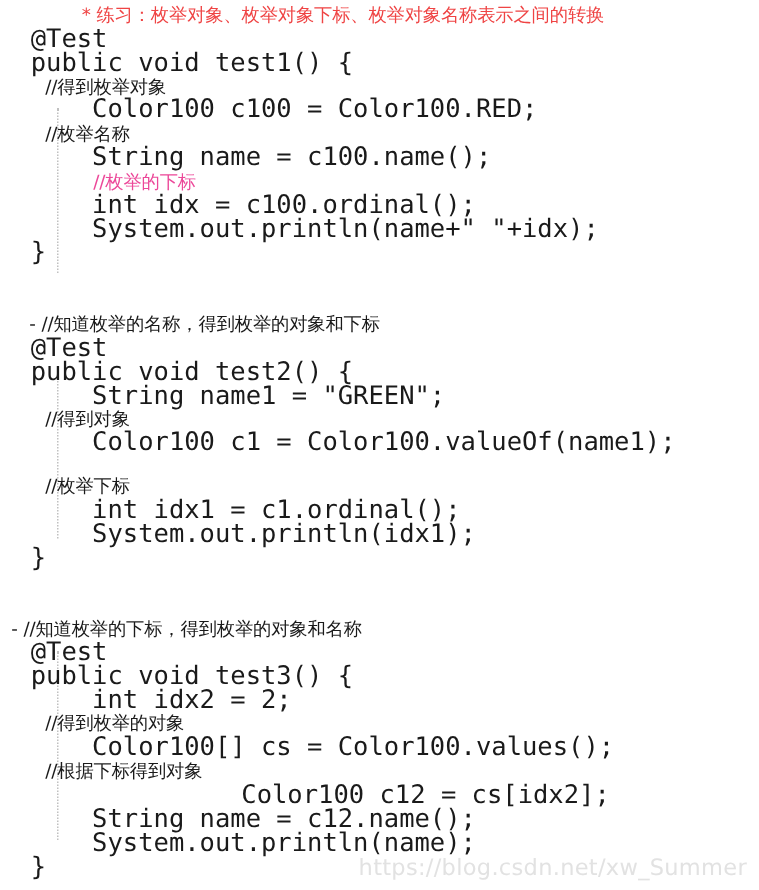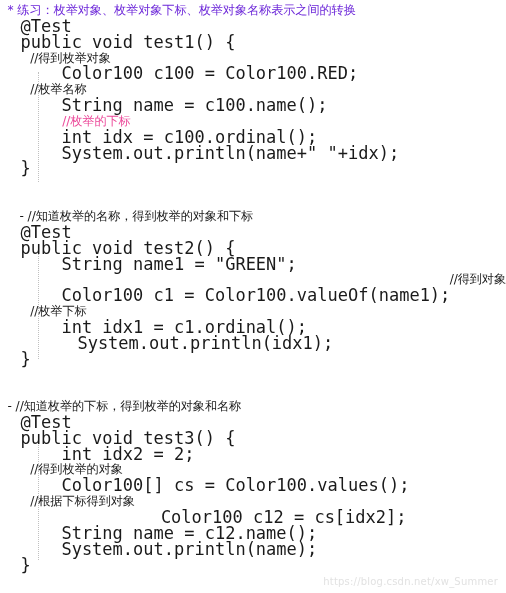--- a/index.html
+++ b/index.html
@@ -59,59 +59,59 @@
   #guide-2 { top: 249px; height: 110px; }
   #guide-3 { top: 434px; height: 126px; }
 
   .code-line span { position: relative; z-index: 1; }
 
   #watermark {
     position: absolute;
     right: 8px;
     bottom: 6px;
     font-family: "DejaVu Sans", "Liberation Sans", sans-serif;
-    font-size: 10px;
+    font-size: 15px;
     color: #e2e2e2;
     letter-spacing: 0.2px;
     white-space: nowrap;
     user-select: none;
   }
 </style>
 </head>
 <body style="background: rgb(255, 255, 255);">
 
 <div id="code-sheet" style="background: rgb(255, 255, 255);">
 
   <div class="guide" id="guide-1" style="border-left-color: rgb(192, 192, 192);"></div>
   <div class="guide" id="guide-2" style="border-left-color: rgb(192, 192, 192);"></div>
   <div class="guide" id="guide-3" style="border-left-color: rgb(192, 192, 192);"></div>
 
   <div id="code-body">
-      <div class="code-line cjk" style="color: #6d28d9;"><span>  * 练习：枚举对象、枚举对象下标、枚举对象名称表示之间的转换</span></div>
+      <div class="code-line cjk" style="color: #ef4444; margin-left: 47px;"><span>  * 练习：枚举对象、枚举对象下标、枚举对象名称表示之间的转换</span></div>
       <div class="code-line" style="color: rgb(26, 26, 26);"><span>  @Test</span></div>
       <div class="code-line" style="color: rgb(26, 26, 26);"><span>  public void test1() {</span></div>
       <div class="code-line cjk" style="color: rgb(26, 26, 26);"><span>        //得到枚举对象</span></div>
       <div class="code-line" style="color: rgb(26, 26, 26);"><span>      Color100 c100 = Color100.RED;</span></div>
       <div class="code-line cjk" style="color: rgb(26, 26, 26);"><span>        //枚举名称</span></div>
       <div class="code-line" style="color: rgb(26, 26, 26);"><span>      String name = c100.name();</span></div>
       <div class="code-line cjk" style="color: #ec4899; padding-left: 32px;"><span>        //枚举的下标</span></div>
       <div class="code-line" style="color: rgb(26, 26, 26);"><span>      int idx = c100.ordinal();</span></div>
       <div class="code-line" style="color: rgb(26, 26, 26);"><span>      System.out.println(name+" "+idx);</span></div>
       <div class="code-line" style="color: rgb(26, 26, 26);"><span>  }</span></div>
       <div class="code-line blank" style="color: rgb(26, 26, 26);"><span></span></div>
       <div class="code-line blank" style="color: rgb(26, 26, 26);"><span></span></div>
       <div class="code-line cjk" style="color: rgb(26, 26, 26); margin-left: 12px;"><span>  - //知道枚举的名称，得到枚举的对象和下标</span></div>
       <div class="code-line" style="color: rgb(26, 26, 26);"><span>  @Test</span></div>
       <div class="code-line" style="color: rgb(26, 26, 26);"><span>  public void test2() {</span></div>
       <div class="code-line" style="color: rgb(26, 26, 26);"><span>      String name1 = "GREEN";</span></div>
-      <div class="code-line cjk" style="color: rgb(26, 26, 26); text-align: right;"><span>        //得到对象</span></div>
+      <div class="code-line cjk" style="color: rgb(26, 26, 26);"><span>        //得到对象</span></div>
       <div class="code-line" style="color: rgb(26, 26, 26);"><span>      Color100 c1 = Color100.valueOf(name1);</span></div>
-      <div class="code-line cjk" style="color: rgb(26, 26, 26);"><span>        //枚举下标</span></div>
+      <div class="code-line cjk" style="color: rgb(26, 26, 26); margin-top: 13px;"><span>        //枚举下标</span></div>
       <div class="code-line" style="color: rgb(26, 26, 26);"><span>      int idx1 = c1.ordinal();</span></div>
-      <div class="code-line" style="color: rgb(26, 26, 26); padding-left: 16px;"><span>      System.out.println(idx1);</span></div>
+      <div class="code-line" style="color: rgb(26, 26, 26);"><span>      System.out.println(idx1);</span></div>
       <div class="code-line" style="color: rgb(26, 26, 26);"><span>  }</span></div>
       <div class="code-line blank" style="color: rgb(26, 26, 26);"><span></span></div>
       <div class="code-line blank" style="color: rgb(26, 26, 26);"><span></span></div>
       <div class="code-line cjk" style="color: rgb(26, 26, 26);"><span>  - //知道枚举的下标，得到枚举的对象和名称</span></div>
       <div class="code-line" style="color: rgb(26, 26, 26);"><span>  @Test</span></div>
       <div class="code-line" style="color: rgb(26, 26, 26);"><span>  public void test3() {</span></div>
       <div class="code-line" style="color: rgb(26, 26, 26);"><span>      int idx2 = 2;</span></div>
       <div class="code-line cjk" style="color: rgb(26, 26, 26);"><span>        //得到枚举的对象</span></div>
       <div class="code-line" style="color: rgb(26, 26, 26);"><span>      Color100[] cs = Color100.values();</span></div>
       <div class="code-line cjk" style="color: rgb(26, 26, 26);"><span>        //根据下标得到对象</span></div>

